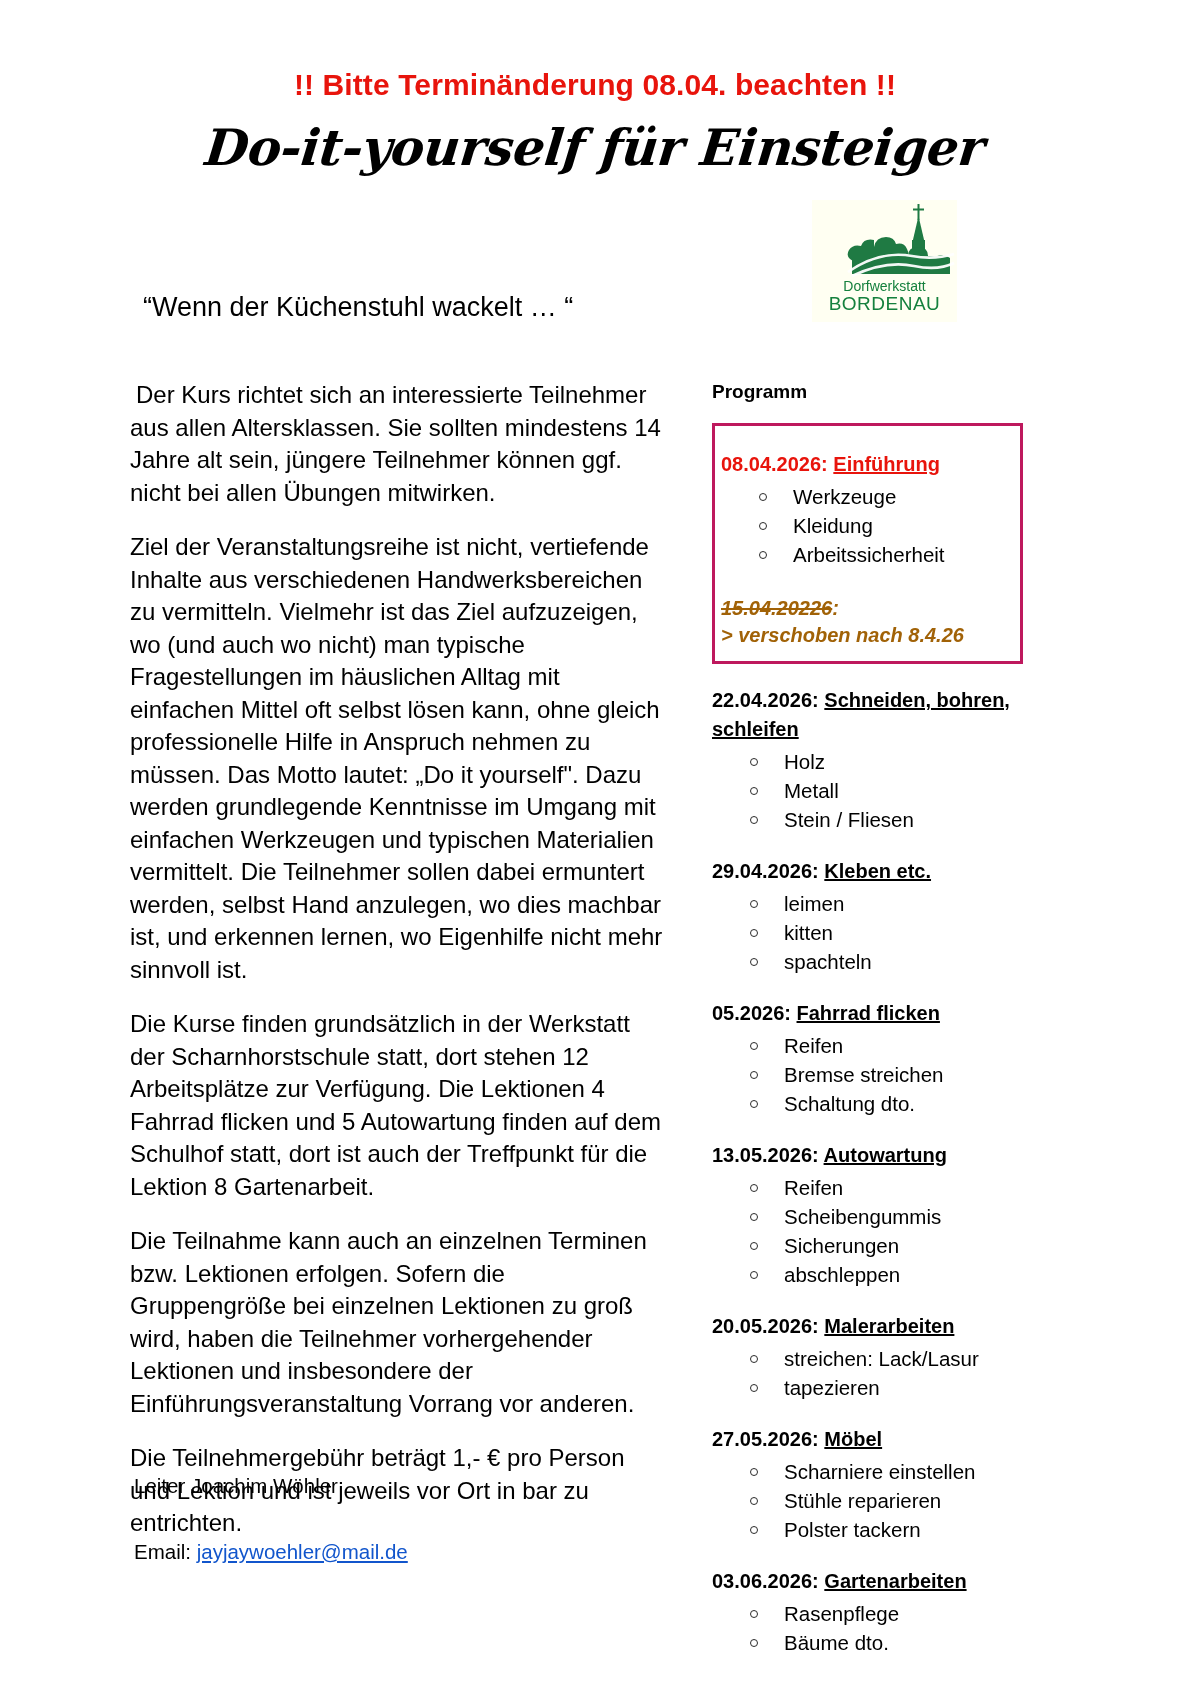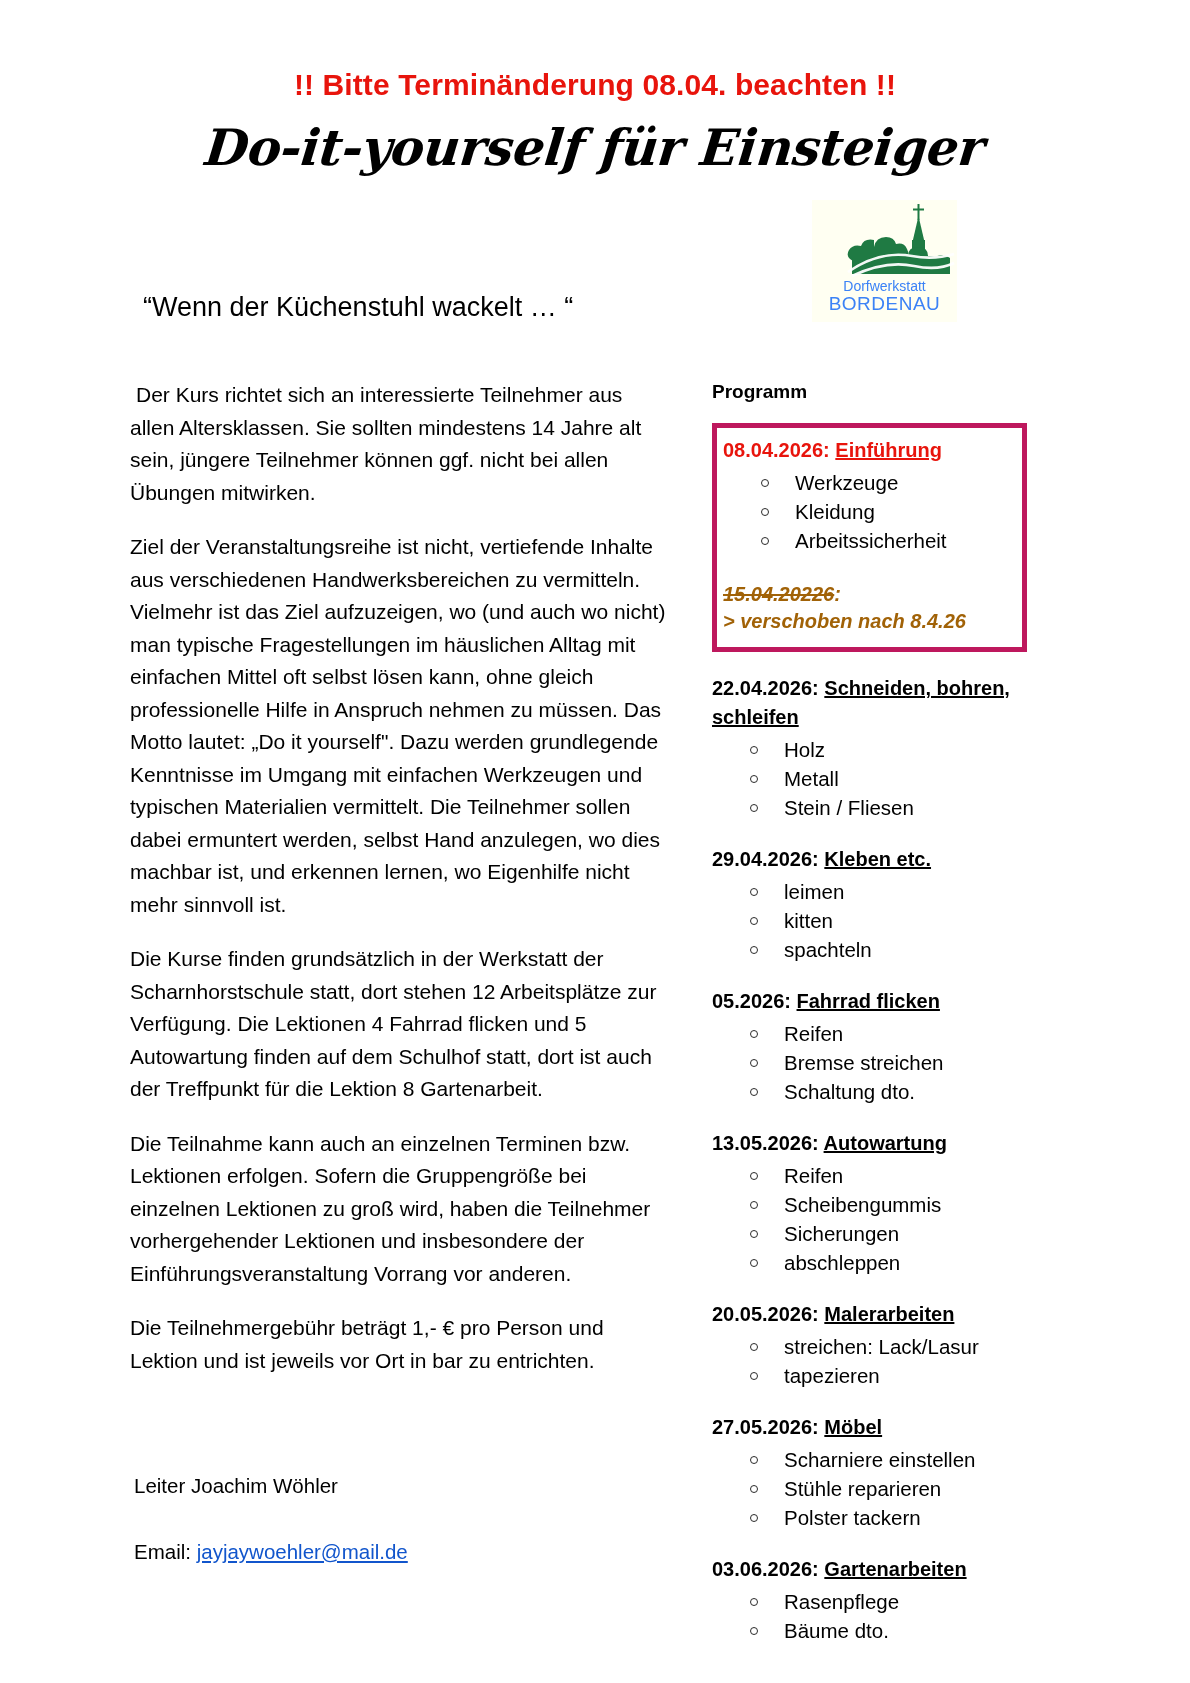--- a/index.html
+++ b/index.html
@@ -54,21 +54,21 @@
     width: 145px;
     height: 122px;
     background: #fffff2;
   }
   .logo svg { display: block; }
   .logo-text {
     position: absolute;
     left: 0;
     width: 145px;
     text-align: center;
-    color: #3b82f6;
+    color: #15803d;
     font-family: "Liberation Sans", sans-serif;
   }
   .logo-text-1 { top: 78px; font-size: 14px; letter-spacing: 0px; }
   .logo-text-2 { top: 93px; font-size: 19px; letter-spacing: 0.5px; }
 
   
   .pull-quote {
     position: absolute;
     left: 143px;
     top: 292px;
@@ -76,21 +76,21 @@
     color: #000;
     white-space: nowrap;
   }
 
   
   .left-col {
     position: absolute;
     left: 130px;
     top: 379px;
     width: 536px;
-    font-size: 21px;
+    font-size: 24px;
     line-height: 32.5px;
   }
   .left-col p { margin: 0 0 22px 0; }
   .left-col p.first-indent { text-indent: 6px; }
   .sig-block {
     position: absolute;
     left: 134px;
     top: 1470px;
     font-size: 20.5px;
     line-height: 32.5px;
@@ -109,22 +109,22 @@
     top: 381px;
     width: 330px;
   }
   .programm-heading {
     font-size: 19px;
     font-weight: bold;
     margin: 0 0 20px 0;
   }
 
   .highlight-box {
-    border: 5px solid #be185d;
-    padding: 8px 0 12px 6px;
+    border: 3px solid #be185d;
+    padding: 24px 0 12px 6px;
     margin: 0 0 22px 0;
     width: 299px;
     box-sizing: content-box;
   }
   .entry { margin-bottom: 23px; }
   .entry:last-child { margin-bottom: 0; }
   .entry-head {
     font-size: 20px;
     font-weight: bold;
     line-height: 29px;

